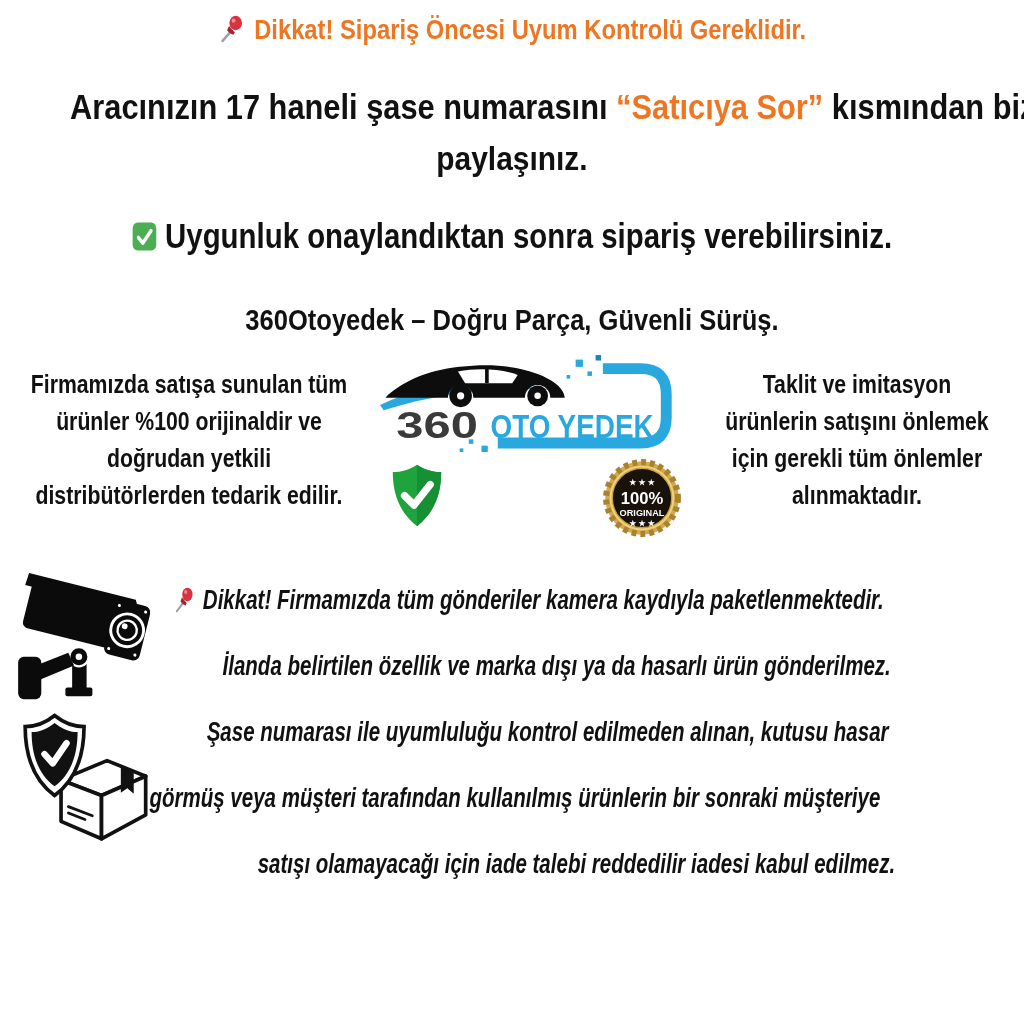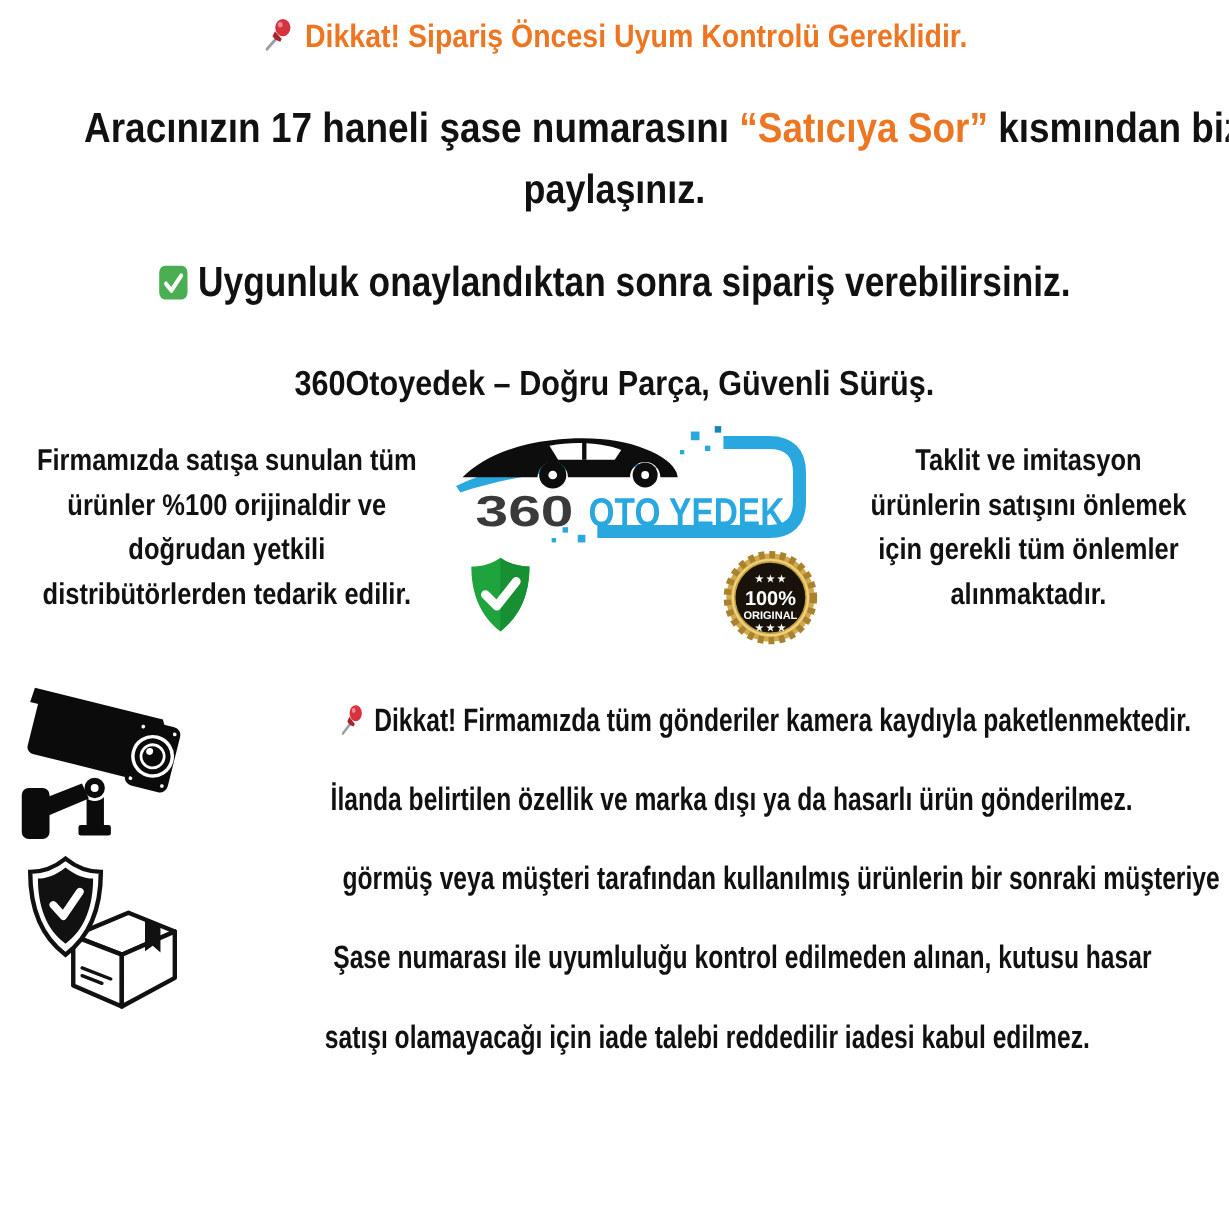--- a/index.html
+++ b/index.html
@@ -28,21 +28,21 @@
   .side-inner{display:block;transform:scaleX(0.85);text-align:center;}
   .side-col.left .side-inner{transform-origin:center;}
   .side-col.right .side-inner{transform-origin:center;}
   .side-inner span{display:block;white-space:nowrap;}
   .logo-col{width:312px;display:flex;flex-direction:column;align-items:center;}
   .badges-row{width:300px;margin-top:2px;display:flex;justify-content:space-between;align-items:flex-start;padding:0 4px;}
   
   .bottom-section{position:relative;margin-top:28px;height:400px;font-size:27px;}
   .cam-abs{position:absolute;left:12px;top:0;}
   .pkg-abs{position:absolute;left:2px;top:142px;}
-  .b-line{height:66px;margin-left:170px;margin-right:28px;display:flex;align-items:center;justify-content:flex-start;}
+  .b-line{height:66px;margin-left:170px;margin-right:28px;display:flex;align-items:center;justify-content:flex-end;font-style:italic;}
 </style>
 </head>
 <body>
 
 <div>
 
   <div class="tline title-row">
     <span class="sq">
       <svg class="icon-inline" width="32" height="32" viewBox="0 0 32 32">
         <line x1="5" y1="28" x2="14" y2="19" stroke="#9AA0A6" stroke-width="2.6" stroke-linecap="round"></line>
@@ -187,25 +187,25 @@
           <circle cx="17.6" cy="7.6" r="2.2" fill="#F08A94"></circle>
         </svg><span>Dikkat! Firmamızda tüm gönderiler kamera kaydıyla paketlenmektedir.</span>
       </span>
     </div>
 
     <div class="b-line">
       <span class="sq bnarrow">İlanda belirtilen özellik ve marka dışı ya da hasarlı ürün gönderilmez.</span>
     </div>
 
     <div class="b-line">
+      <span class="sq bnarrow">Şase numarası ile uyumluluğu kontrol edilmeden alınan, kutusu hasar</span>
+    </div>
+
+    <div class="b-line">
       <span class="sq bnarrow">görmüş veya müşteri tarafından kullanılmış ürünlerin bir sonraki müşteriye</span>
     </div>
 
     <div class="b-line">
-      <span class="sq bnarrow">Şase numarası ile uyumluluğu kontrol edilmeden alınan, kutusu hasar</span>
-    </div>
-
-    <div class="b-line">
       <span class="sq bnarrow">satışı olamayacağı için iade talebi reddedilir iadesi kabul edilmez.</span>
     </div>
 
   </div>
 </div>
 
 </body></html>

